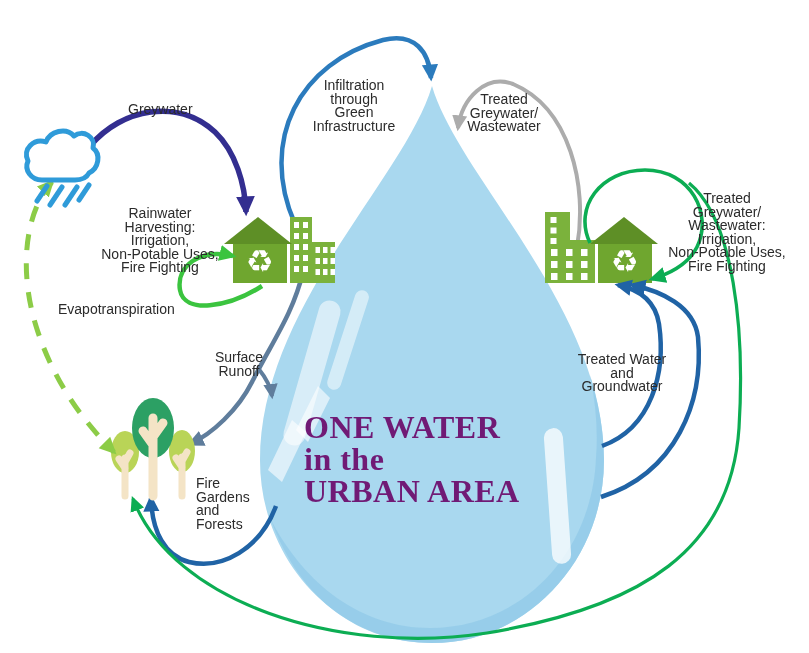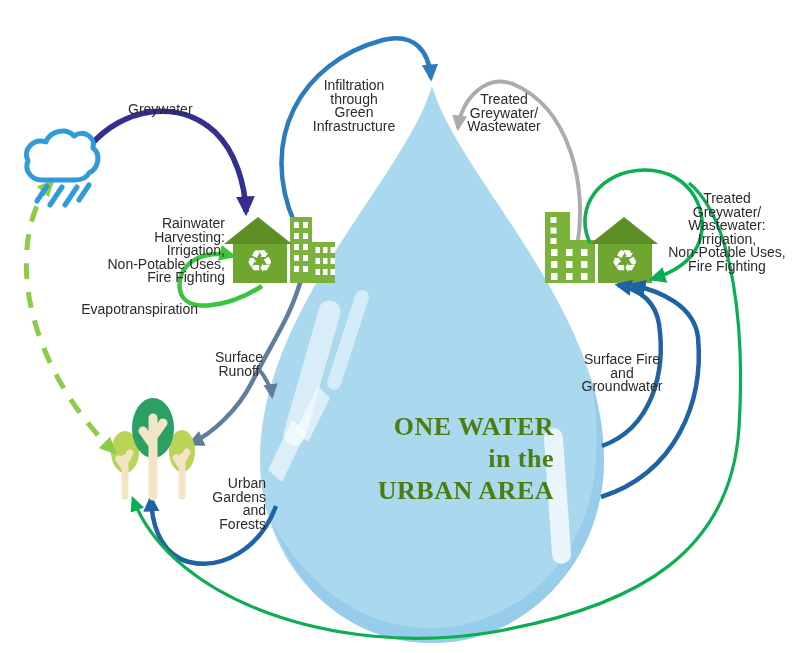--- a/index.html
+++ b/index.html
@@ -1,24 +1,24 @@
 <!DOCTYPE html>
 <html><head>
 <meta charset="utf-8">
 <style>
   html,body{margin:0;padding:0;background:#ffffff;}
   #stage{position:relative;width:809px;height:653px;background:#ffffff;overflow:hidden;
          font-family:"Liberation Sans",sans-serif;}
   #art{position:absolute;left:0;top:0;}
   .lbl{position:absolute;white-space:pre-line;font-size:14px;line-height:13.5px;
        color:#2b2b2b;text-align:center;}
-  .lbl.left{text-align:right;}
-  #diagram-title{position:absolute;left:304px;top:411px;width:250px;text-align:right;
-       font-family:"Liberation Serif",serif;font-weight:700;font-size:26px;line-height:32px;
-       color:#4d7c0f;white-space:pre-line;letter-spacing:.5px;}
+  .lbl.left{text-align:left;}
+  #diagram-title{position:absolute;left:304px;top:411px;width:250px;text-align:left;
+       font-family:"Liberation Serif",serif;font-weight:700;font-size:32px;line-height:32px;
+       color:#701a75;white-space:pre-line;letter-spacing:.5px;}
 </style>
 </head>
 <body>
 
 <div id="stage">
 
 <svg id="art" width="809" height="653" viewBox="0 0 809 653">
   <defs>
     <marker id="mk-indigo" viewBox="0 0 10 10" refX="7.5" refY="5" markerWidth="3.8" markerHeight="3.8" orient="auto-start-reverse">
       <path d="M0,0.5 L9.5,5 L0,9.5 Z" fill="#332E90"></path>
@@ -156,40 +156,40 @@
 <div class="lbl" style="left:128px;top:103px;width:64px;">Greywater</div>
 
 <div class="lbl" style="left:294px;top:79px;width:120px;">Infiltration
 through
 Green Infrastructure</div>
 
 <div class="lbl" style="left:454px;top:93px;width:100px;">Treated
 Greywater/
 Wastewater</div>
 
-<div class="lbl" style="left:95px;top:217px;width:130px;text-align:right;">Rainwater
+<div class="lbl" style="left:95px;top:207px;width:130px;">Rainwater
 Harvesting:
 Irrigation,
 Non-Potable Uses,
 Fire Fighting</div>
 
 <div class="lbl left" style="left:58px;top:303px;width:140px;">Evapotranspiration</div>
 
 <div class="lbl" style="left:204px;top:351px;width:70px;">Surface
 Runoff</div>
 
 <div class="lbl" style="left:662px;top:192px;width:130px;">Treated
 Greywater/
 Wastewater:
 Irrigation,
 Non-Potable Uses,
 Fire Fighting</div>
 
-<div class="lbl" style="left:572px;top:353px;width:100px;">Surface Fire
+<div class="lbl" style="left:572px;top:353px;width:100px;">Treated Water
 and
 Groundwater</div>
 
-<div class="lbl left" style="left:196px;top:477px;width:70px;">Urban
+<div class="lbl left" style="left:196px;top:477px;width:70px;">Fire
 Gardens
 and
 Forests</div>
 
 </div>
 
 </body></html>

